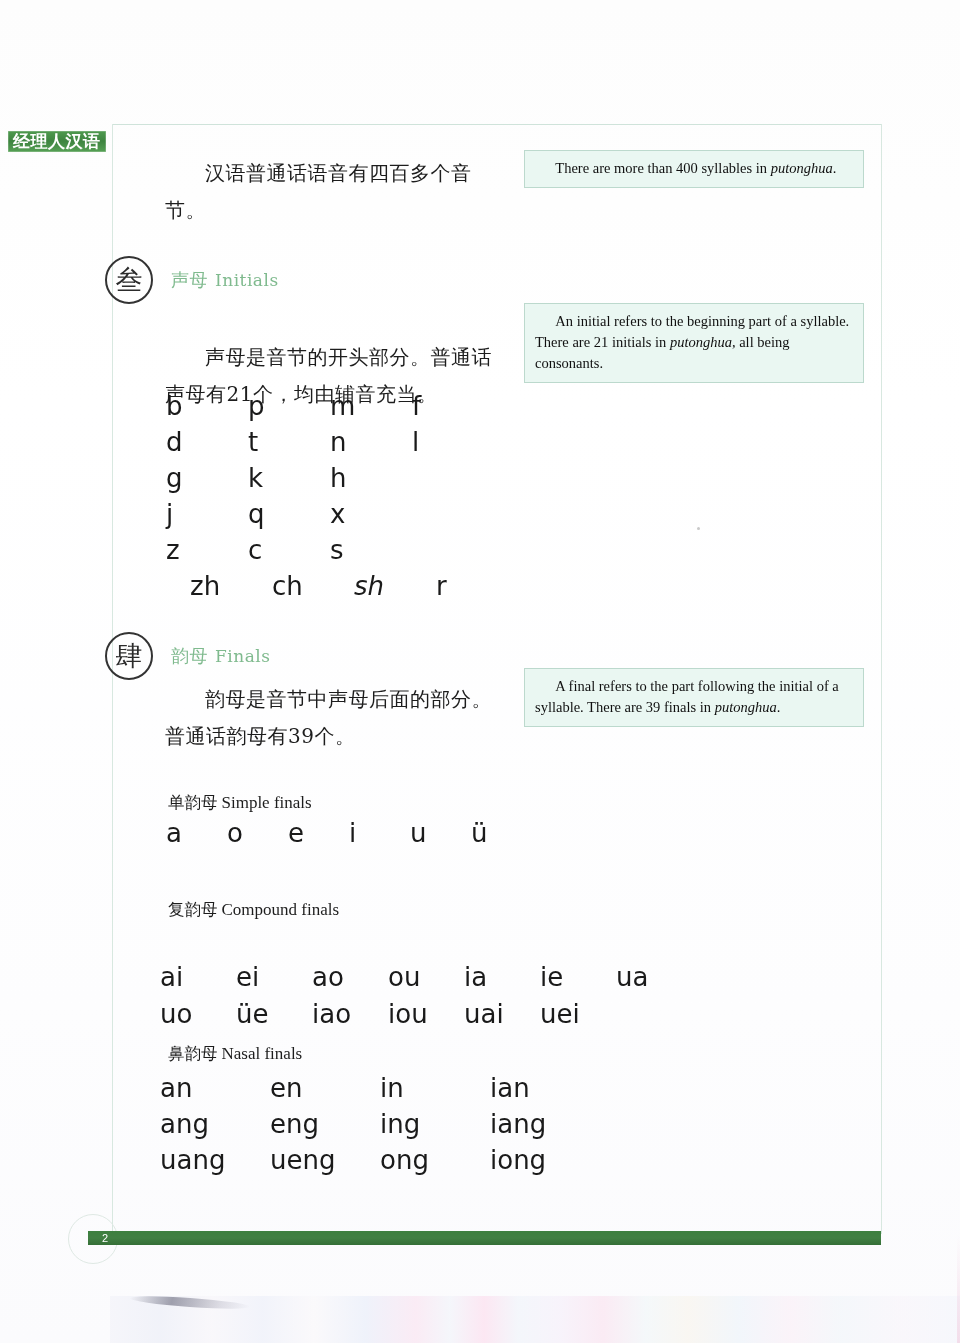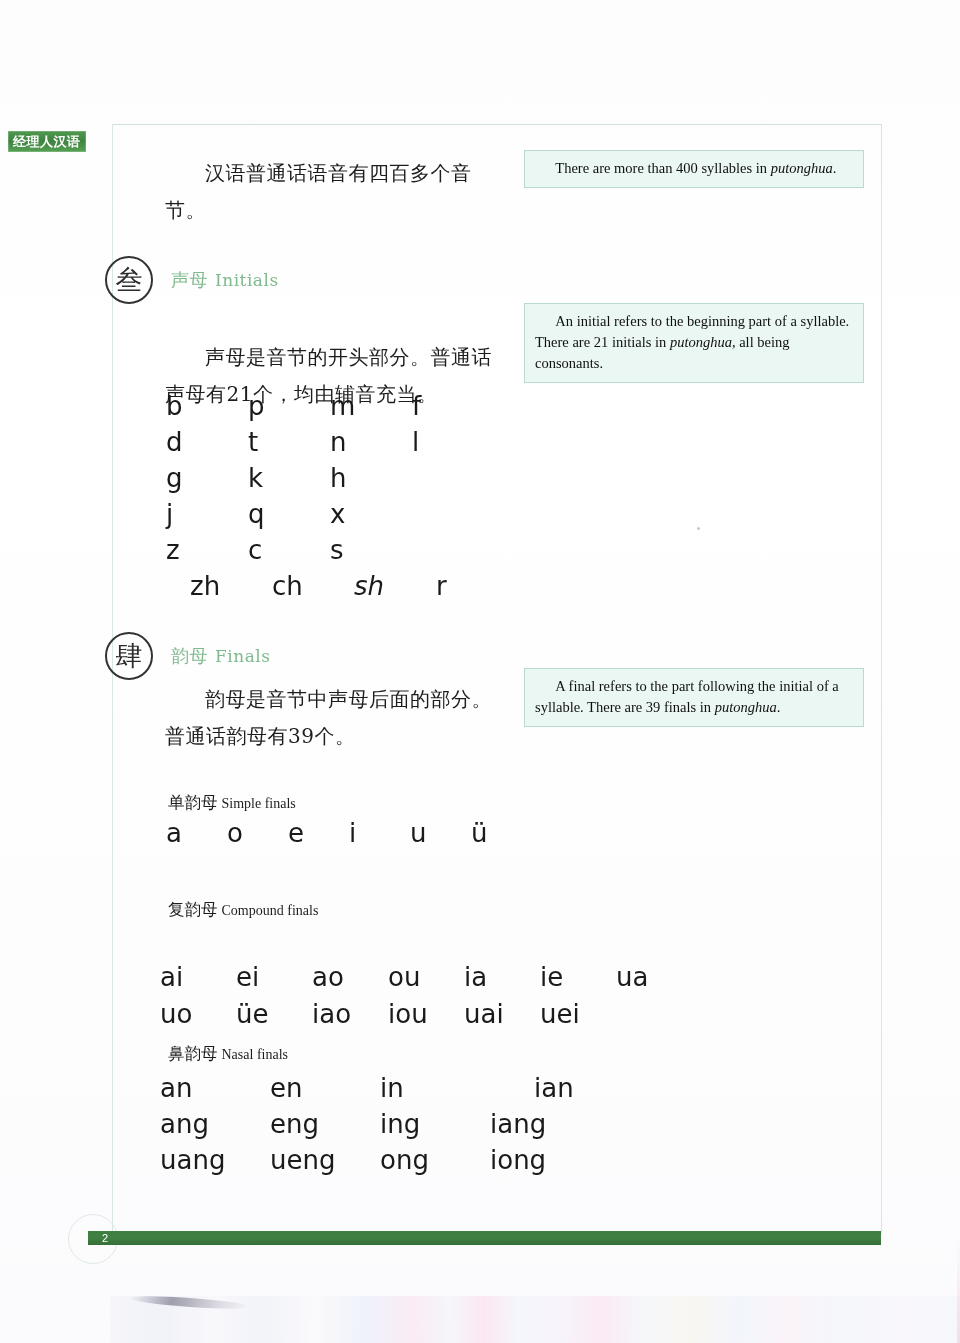--- a/index.html
+++ b/index.html
@@ -26,21 +26,21 @@
 
   
   .running-head {
     position: absolute;
     left: 8px;
     top: 131px;
     background: linear-gradient(180deg,#4f9a4f 0%, #3e8440 48%, #56a055 100%);
     color: #ffffff;
     font-family: "Liberation Sans", "DejaVu Sans", sans-serif;
     font-weight: bold;
-    font-size: 13px;
+    font-size: 17px;
     letter-spacing: 0.5px;
     padding: 3px 5px 3px 5px;
     line-height: 15px;
     box-shadow: 0 0 0 0.5px rgba(255,255,255,0.4) inset;
   }
 
   
   .frame-top {
     position: absolute;
     left: 112px; top: 124px;
@@ -137,21 +137,21 @@
   
   .sub-label {
     position: absolute;
     font-family: "DejaVu Serif", "Liberation Serif", serif;
     font-size: 16.5px;
     color: #1d1d1d;
     white-space: nowrap;
   }
   .sub-label .en {
     font-family: "Liberation Serif", serif;
-    font-size: 14px;
+    font-size: 17px;
   }
 
   
   .footer-bar {
     position: absolute;
     left: 88px;
     top: 1231px;
     width: 793px;
     height: 14px;
     background: linear-gradient(180deg,#3d7f3f 0%, #417f43 50%, #356f37 100%);
@@ -353,21 +353,21 @@
     </div>
 
   <div class="sub-label" style="left:168px; top:1043px;">
     <span>鼻韵母</span><span class="en" style="margin-left:4px;">Nasal finals</span>
   </div>
   <div class="pinyin-grid" id="nasal-grid" style="left:160px; top:1070px; line-height:36px;">
       <div class="row">
         <div class="cell" style="width: 110px;">an</div>
         <div class="cell" style="width: 110px;">en</div>
         <div class="cell" style="width: 110px;">in</div>
-        <div class="cell" style="width: 110px; margin-left: 44px;">ian</div>
+        <div class="cell" style="width: 110px;">ian</div>
       </div>
       <div class="row">
         <div class="cell" style="width: 110px;">ang</div>
         <div class="cell" style="width: 110px;">eng</div>
         <div class="cell" style="width: 110px;">ing</div>
         <div class="cell" style="width: 110px;">iang</div>
       </div>
       <div class="row">
         <div class="cell" style="width: 110px;">uang</div>
         <div class="cell" style="width: 110px;">ueng</div>

